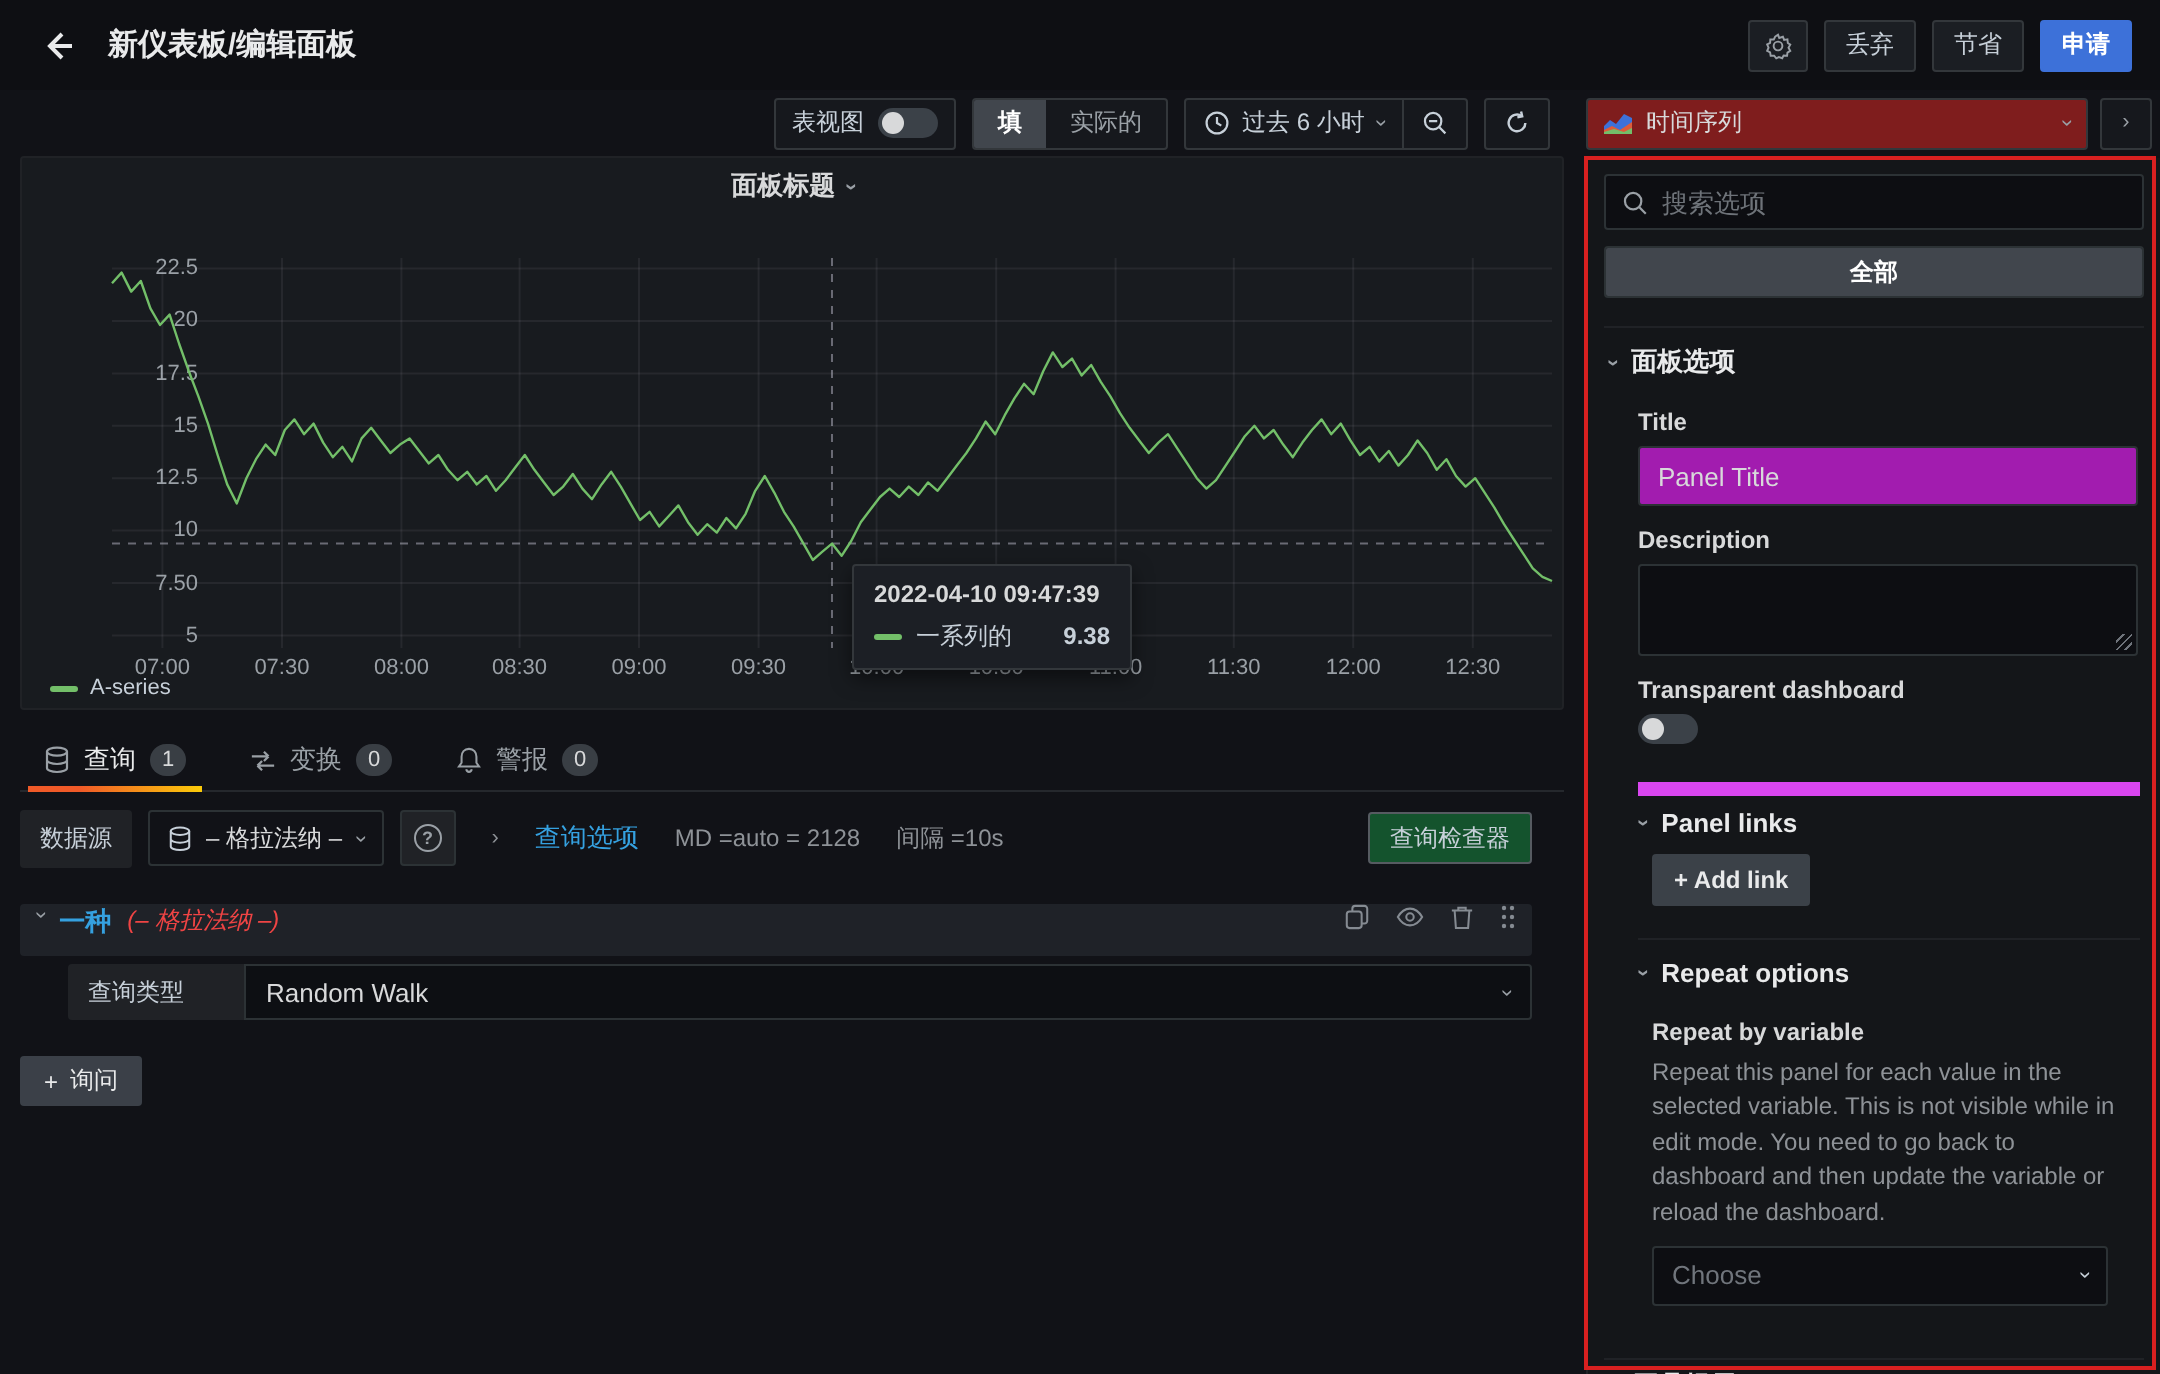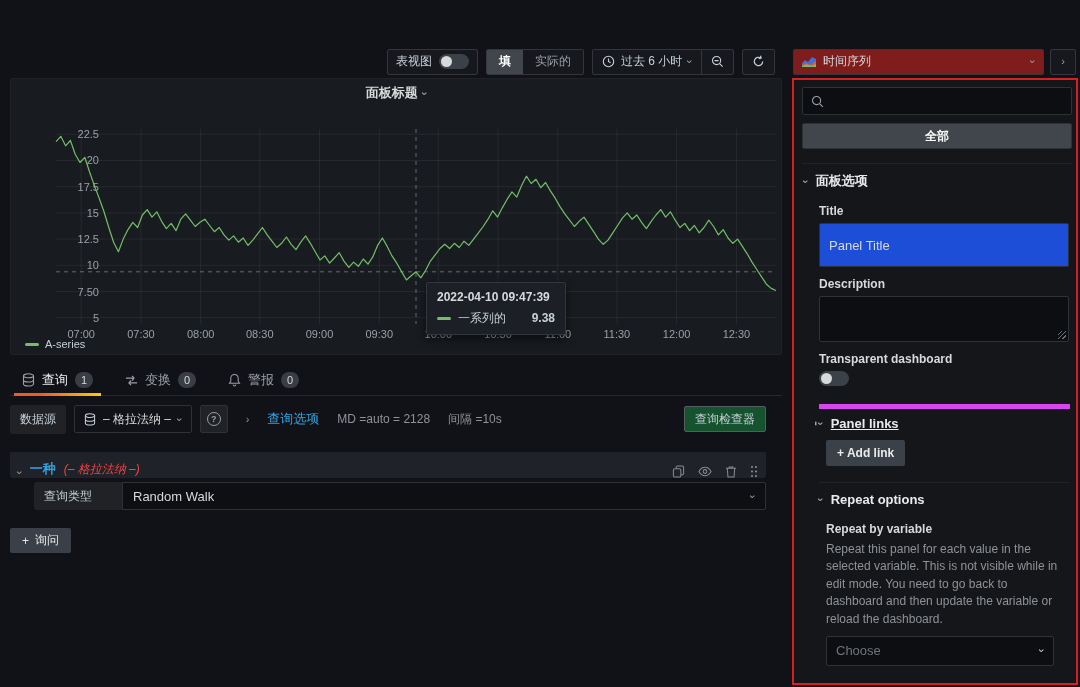--- a/index.html
+++ b/index.html
@@ -65,21 +65,21 @@
   .ds-label { height:29px; padding:0 10px; background:#202226; border-radius:2px; font-size:12px; color:#c7d0d9; display:flex; align-items:center; }
   .ds-select { height:28px; background:#111217; border:1px solid #2c3235; border-radius:2px; padding:0 9px; display:flex; align-items:center; gap:7px; font-size:12px; color:#d8d9da; cursor:pointer; }
   .help-btn { width:28px; height:28px; background:#202226; border:1px solid #2c3235; border-radius:2px; display:flex; align-items:center; justify-content:center; cursor:pointer; }
   .qcircle { width:14px; height:14px; border:1px solid #9aa0a6; border-radius:50%; color:#9aa0a6; font-size:9px; font-weight:bold; display:flex; align-items:center; justify-content:center; }
   .qopts { display:flex; align-items:center; gap:18px; margin-left:10px; }
   .link-blue { color:#35a1e0; font-size:13px; cursor:pointer; }
   .stat { font-size:12px; color:#8e9297; }
   .inspector-btn { margin-left:auto; height:26px; padding:0 10px; background:#14532d; border:1px solid #565b61; border-radius:2px; color:#c7d0d9; font-size:12px; cursor:pointer; }
 
   
-  .q-header { position:absolute; left:10px; top:452px; width:756px; height:26px; background:#1f2228; border-radius:2px; display:flex; align-items:flex-end; padding:0 8px; gap:8px; }
+  .q-header { position:absolute; left:10px; top:452px; width:756px; height:26px; background:#1f2228; border-radius:2px; display:flex; align-items:flex-start; padding:0 8px; gap:8px; }
   .q-ref { color:#35a1e0; font-size:13px; font-weight:bold; }
   .q-ds { color:#ef4444; font-size:12px; font-style:italic; }
   .q-icons { margin-left:auto; display:flex; align-items:center; gap:13px; color:#858b92; }
   .q-icons span { cursor:pointer; display:flex; }
   .qt-row { position:absolute; left:34px; top:482px; width:732px; height:28px; display:flex; }
   .qt-label { width:88px; background:#202226; border-radius:2px 0 0 2px; font-size:12px; color:#c7d0d9; display:flex; align-items:center; padding-left:10px; }
   .qt-select { flex:1; background:#0d0f13; border:1px solid #2c3235; border-radius:0 2px 2px 0; display:flex; align-items:center; padding:0 10px; font-size:13px; color:#d8d9da; cursor:pointer; }
   .qt-select .chev { margin-left:auto; }
   .add-query-btn { position:absolute; left:10px; top:528px; height:25px; padding:0 12px; background:#3b4048; border:none; border-radius:2px; color:#e9eaeb; font-size:12px; cursor:pointer; display:flex; align-items:center; gap:6px; }
 
@@ -92,40 +92,63 @@
   .search-box input::placeholder { color:#6e7379; }
   .radio-group { margin-top:8px; height:26px; display:flex; border:1px solid #2c3235; border-radius:2px; overflow:hidden; background:#0d0e12; }
   .radio-group span { flex:1; display:flex; align-items:center; justify-content:center; font-size:12px; color:#c7d0d9; cursor:pointer; }
   .radio-group span.active { background:#41464d; color:#fff; font-weight:bold; }
   .opt-section { border-top:1px solid #202226; margin-top:10px; padding:0 2px; }
   .opt-section:first-of-type { border-top:none; }
   .sec-head { display:flex; align-items:center; gap:8px; height:34px; font-size:13px; font-weight:bold; color:#e9eaeb; cursor:pointer; }
   .lvl1 { margin-left:15px; }
   .lvl2 { margin-left:22px; }
   .f-label { font-size:12px; font-weight:bold; color:#d8d9da; margin:6px 0 5px; }
-  .f-input { width:250px; height:44px; background:#1d4ed8; border:1px solid #2c3235; border-radius:2px; color:#d8d9da; font-size:13px; padding:0 9px; font-family:inherit; }
+  .f-input { width:250px; height:30px; background:#a21caf; border:1px solid #2c3235; border-radius:2px; color:#d8d9da; font-size:13px; padding:0 9px; font-family:inherit; }
   .ta-wrap { position:relative; width:250px; }
   .f-textarea { width:250px; height:46px; background:#0d0e12; border:1px solid #2c3235; border-radius:2px; resize:none; font-family:inherit; color:#d8d9da; font-size:13px; padding:5px 8px; display:block; }
   .ta-wrap::after { content:""; position:absolute; right:3px; bottom:3px; width:8px; height:8px; background:repeating-linear-gradient(-45deg, transparent 0 2px, #6e737a 2px 3px); }
   .mt10 { margin-top:10px; }
   .mb14 { margin-bottom:14px; }
   .addlink-btn { height:26px; padding:0 11px; background:#3b4148; border:none; border-radius:2px; color:#e9eaeb; font-size:12px; font-weight:bold; cursor:pointer; margin:2px 0 16px; }
   .help-text { width:236px; font-size:12px; color:#8e9297; line-height:1.45; margin:3px 0 8px; }
   .choose-select { width:228px; height:30px; background:#0d0e12; border:1px solid #2c3235; border-radius:2px; display:flex; align-items:center; padding:0 9px; font-size:13px; color:#70757c; cursor:pointer; margin-bottom:26px; }
   .choose-select .chev { margin-left:auto; color:#c7d0d9; }
   .collapsed-row { display:flex; align-items:center; gap:9px; height:27px; border-top:1px solid #202226; font-size:13px; font-weight:bold; color:#e9eaeb; cursor:pointer; padding:0 2px; }
 
   .icon { display:inline-flex; color:#9aa0a6; }
   svg { display:block; }
 </style>
 </head>
 <body>
 
 <div class="app">
 
+  <div class="topbar">
+    <button class="back-btn">
+      <span class="icon">
+        <svg width="18" height="18" viewBox="0 0 18 18">
+            <path d="M11 3 L5 9 L11 15" stroke="#e9eaeb" stroke-width="2" fill="none"></path>
+            <path d="M5 9 H16" stroke="#e9eaeb" stroke-width="2"></path>
+          </svg>
+      </span>
+    </button>
+    <div class="topbar-title">新仪表板/编辑面板</div>
+    <div class="topbar-right">
+      <button class="tb-btn icon-only">
+        <span class="icon">
+          <svg width="14" height="14" viewBox="0 0 16 16">
+              <path d="M8 5.5 A2.5 2.5 0 1 0 8 10.5 A2.5 2.5 0 1 0 8 5.5 M8 1.5 L8.7 3.4 L10.8 2.7 L11.5 4.5 L13.4 4.2 L13.6 6.3 L15 7.2 L14 9 L15 10.8 L13.4 11.8 L13.2 13.5 L11.2 13.4 L10.4 15 L8.5 14.3 L7 15 L5.8 13.5 L3.8 13.6 L3.5 11.7 L1.8 10.8 L2.6 9 L1.8 7.1 L3.5 6.2 L3.6 4.3 L5.6 4.3 L6.4 2.6 Z" fill="none" stroke="#9aa0a6" stroke-width="1.1"></path>
+            </svg>
+        </span>
+      </button>
+      <button class="tb-btn">丢弃</button>
+      <button class="tb-btn">节省</button>
+      <button class="tb-btn primary">申请</button>
+    </div>
+  </div>
 
   <div class="toolbar">
     <div class="toolbar-spacer"></div>
     <div class="ctl tableview">
       <span>表视图</span>
       <span class="switch"></span>
     </div>
     <div class="ctl seg">
       <span class="active">填</span>
       <span>实际的</span>
@@ -360,20 +383,21 @@
 
   <div class="options-pane">
     <div class="op-inner">
       <div class="search-box">
         <span class="icon">
           <svg width="13" height="13" viewBox="0 0 14 14">
               <circle cx="6" cy="6" r="4.4" fill="none" stroke="#9aa0a6" stroke-width="1.2"></circle>
               <path d="M9.2 9.2 L12.8 12.8" stroke="#9aa0a6" stroke-width="1.2"></path>
             </svg>
         </span>
+        <input placeholder="搜索选项" style="">
       </div>
       <div class="radio-group">
         <span class="active">全部</span>
       </div>
 
       <div class="opt-section" style="margin-top:14px;">
         <div class="sec-head">
           <span class="chev">›</span>
           <span>面板选项</span>
         </div>
@@ -381,21 +405,21 @@
           <div class="f-label">Title</div>
           <input class="f-input" value="Panel Title" style="">
           <div class="f-label mt10">Description</div>
           <div class="ta-wrap">
               <textarea class="f-textarea" style=""></textarea>
             </div>
           <div class="f-label mt10">Transparent dashboard</div>
           <span class="switch mb14" style="display:inline-block;margin-bottom:14px;"></span>
         </div>
 
-        <div class="sec-head lvl1" style="border-top:5px solid #d946ef;text-decoration:underline;">
+        <div class="sec-head lvl1" style="border-top:7px solid #d946ef;">
           <span class="chev">›</span>
           <span>Panel links</span>
         </div>
         <div class="lvl2">
           <button class="addlink-btn">+ Add link</button>
         </div>
 
         <div class="sec-head lvl1" style="border-top:1px solid #202226;">
           <span class="chev">›</span>
           <span>Repeat options</span>

